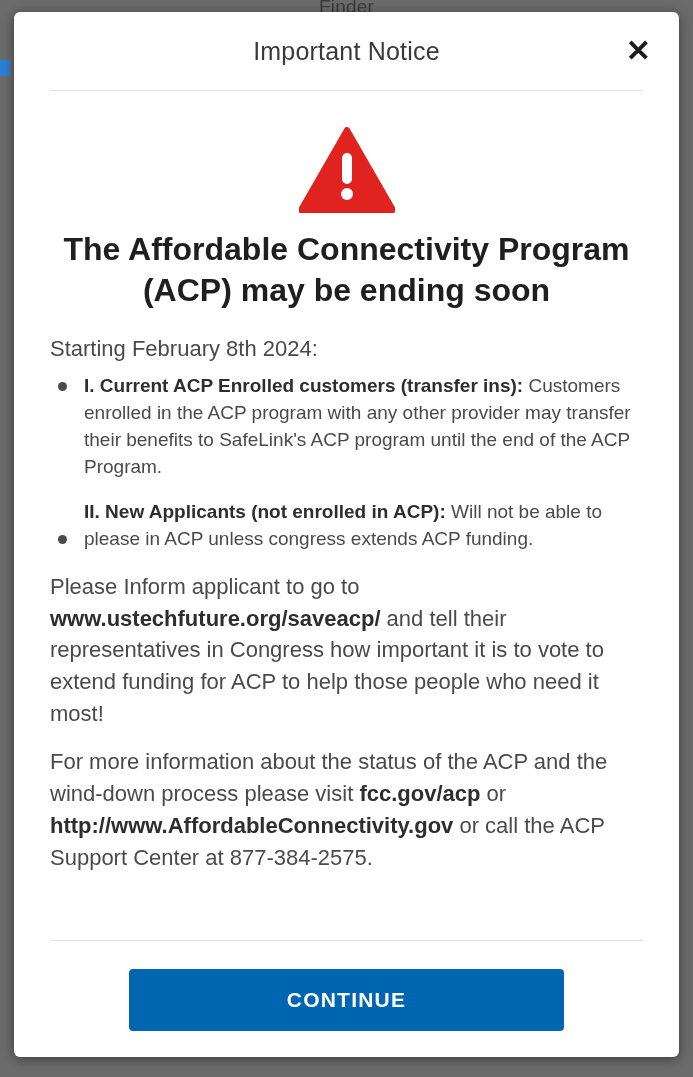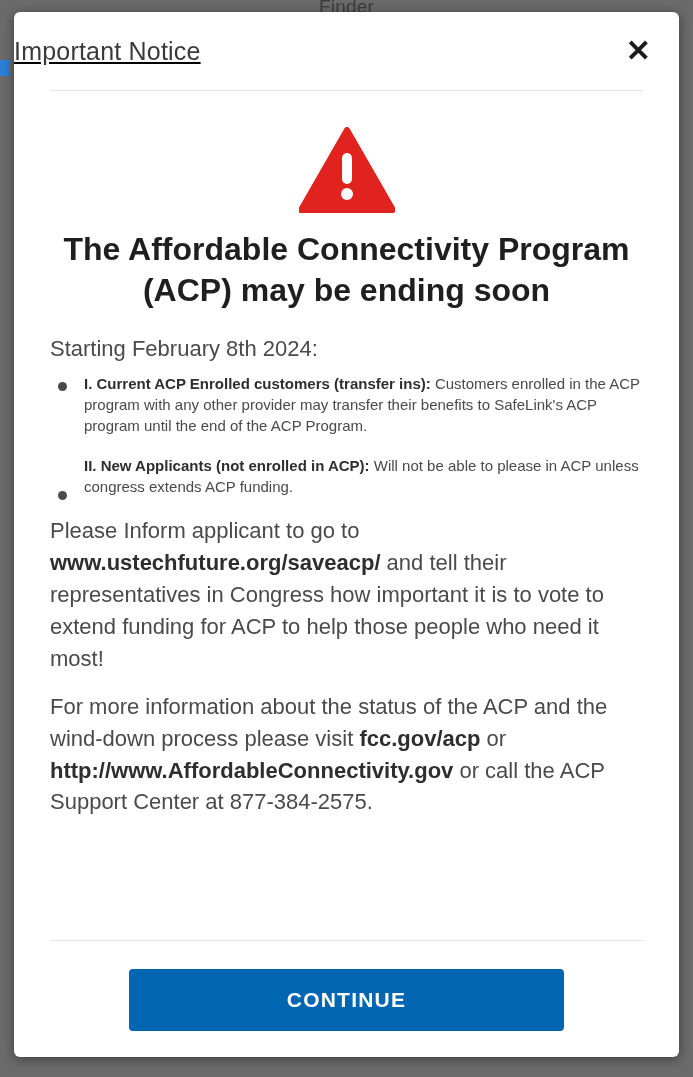--- a/index.html
+++ b/index.html
@@ -55,22 +55,21 @@
     flex-direction: column;
     overflow: hidden;
   }
 
   .modal-header {
     position: relative;
     height: 78px;
     flex: 0 0 auto;
     display: flex;
     align-items: center;
-    justify-content: flex-start;
-    text-decoration: underline;
+    justify-content: center;
   }
   .modal-title {
     font-size: 25px;
     color: #3a3a3a;
     font-weight: 400;
     letter-spacing: .2px;
   }
   .close-btn {
     position: absolute;
     right: 24px;
@@ -127,21 +126,21 @@
 
   .bullet-list {
     list-style: none;
     margin: 0 0 10px 0;
     padding: 0;
   }
   .bullet-item {
     position: relative;
     padding-left: 40px;
     margin-bottom: 18px;
-    font-size: 15px;
+    font-size: 19px;
     color: #4a4a4a;
     line-height: 1.42;
   }
   .bullet-item::before {
     content: "";
     position: absolute;
     left: 14px;
     top: 9px;
     width: 9px;
     height: 9px;

